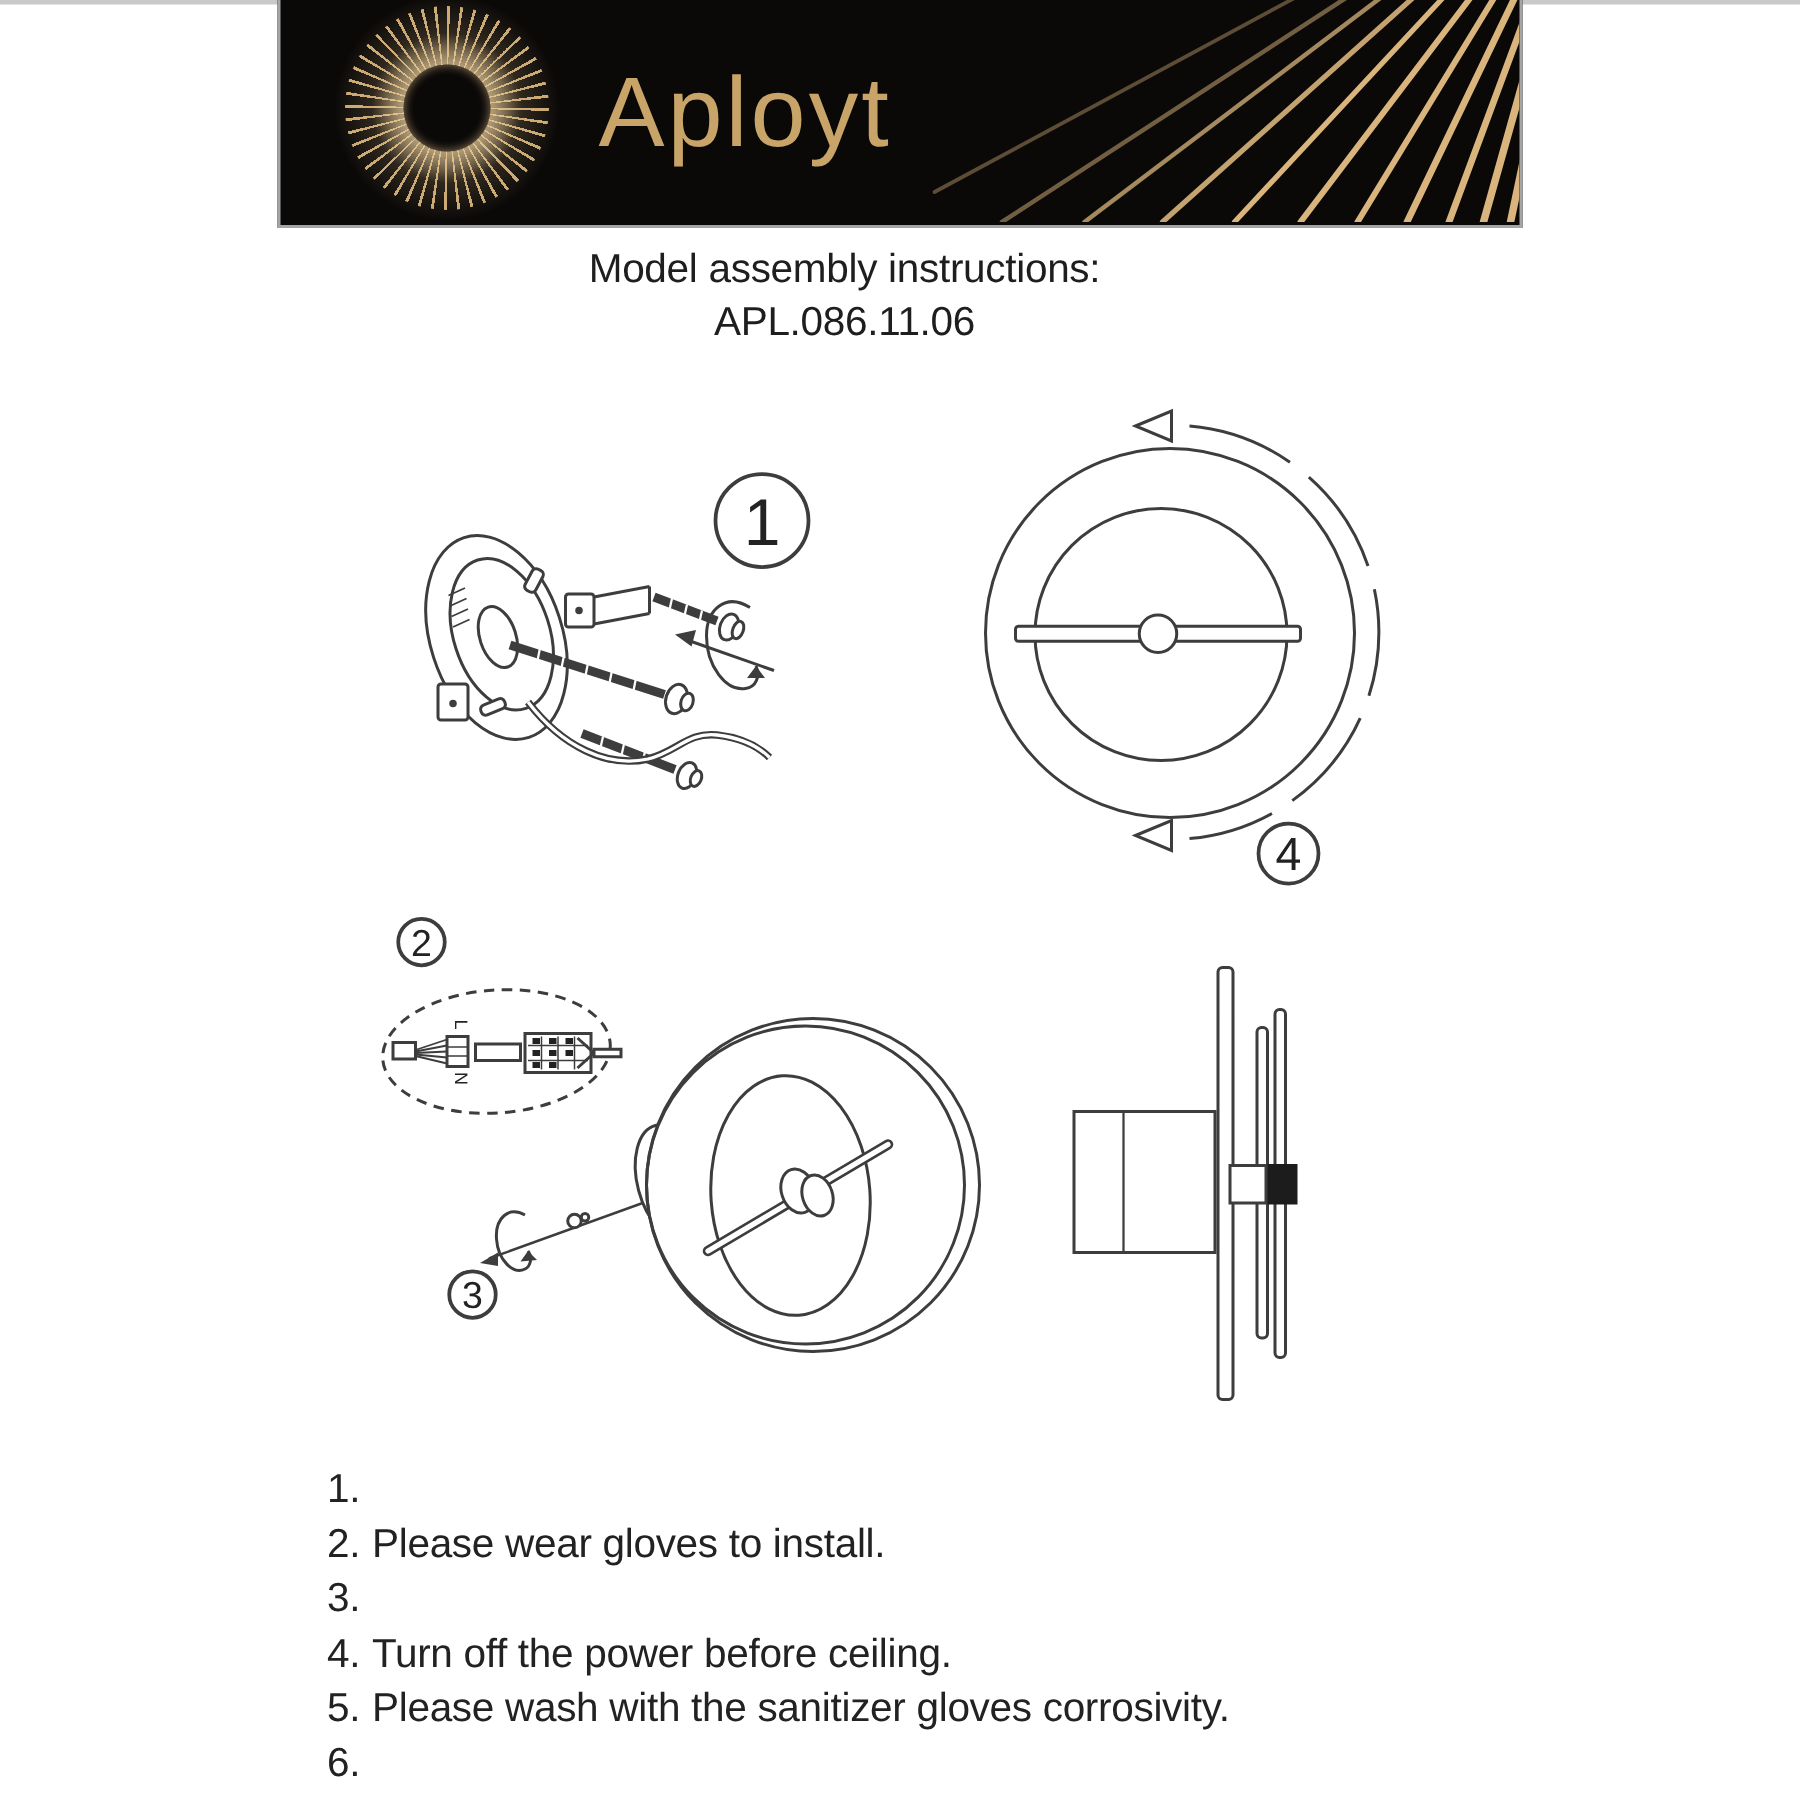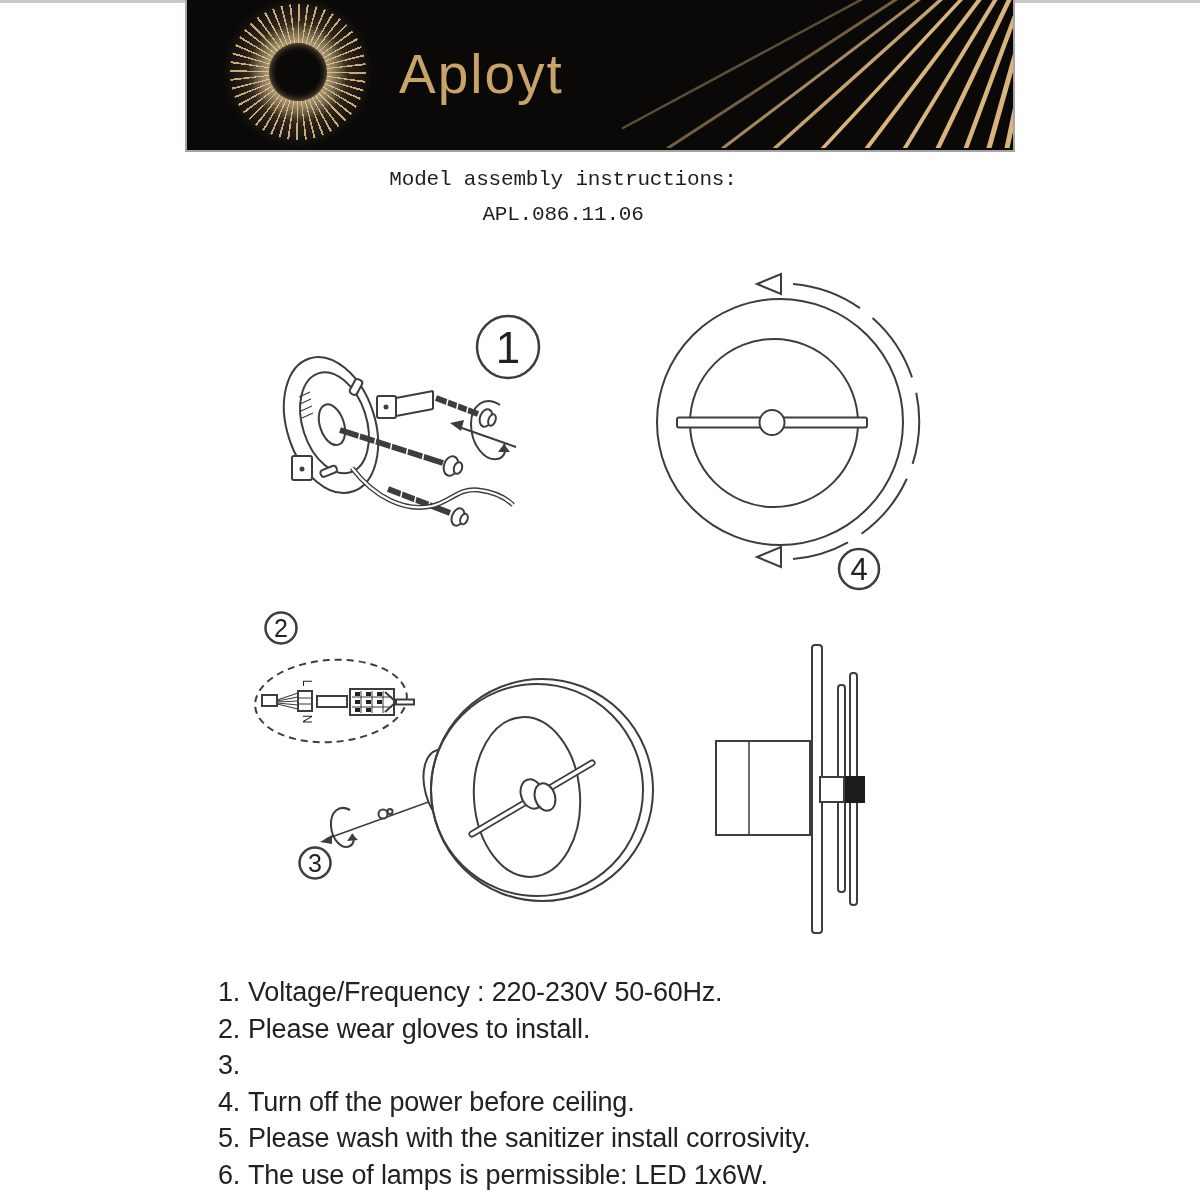--- a/index.html
+++ b/index.html
@@ -17,27 +17,27 @@
   .sunburst{position:absolute;left:43px;top:4px;width:136px;height:136px;border-radius:50%;
     background:repeating-conic-gradient(rgba(214,178,122,0.95) 0deg 1.7deg, rgba(11,9,8,0) 1.7deg 7.5deg);}
   .sunburst-glow{position:absolute;left:33px;top:-6px;width:156px;height:156px;border-radius:50%;
     background:radial-gradient(circle, rgba(236,203,148,0.55) 18%, rgba(236,203,148,0.18) 42%, rgba(236,203,148,0) 68%);}
   .sunburst-ring{position:absolute;left:43px;top:4px;width:136px;height:136px;border-radius:50%;
     background:radial-gradient(circle, rgba(0,0,0,0) 0 27%, rgba(247,220,170,0.5) 31%, rgba(247,220,170,0) 52%);}
   .sunburst-core{position:absolute;left:82px;top:43px;width:58px;height:58px;border-radius:50%;
     background:#0b0908;box-shadow:0 0 6px 1px rgba(240,205,150,0.45) inset;}
   .brand-name{
     position:absolute;left:212px;top:0;height:148px;display:flex;align-items:center;
-    color:#c9a468;font-size:55px;letter-spacing:2px;font-weight:400;
+    color:#c9a468;font-size:66px;letter-spacing:2px;font-weight:400;
   }
   .banner-rays{position:absolute;right:0;top:0;}
 
   
   .title-block{position:absolute;left:0;top:162px;width:1126px;text-align:center;color:#1e1e1e;}
-  .title-line{font-size:21px;line-height:35px;letter-spacing:-0.2px;font-family:Liberation Mono, monospace;}
+  .title-line{font-size:27px;line-height:35px;letter-spacing:-0.2px;}
 
   
   svg{position:absolute;}
   svg *{vector-effect:non-scaling-stroke;}
   .sk{stroke:#3d3d3d;fill:none;stroke-width:2;}
   .skw{stroke:#3d3d3d;fill:#ffffff;stroke-width:2;}
   .badge-circle{stroke:#3d3d3d;fill:#ffffff;stroke-width:2.5;}
   .badge-text{fill:#222;text-anchor:middle;}
 
   
@@ -248,34 +248,32 @@
   <rect class="skw" x="812" y="645" width="10" height="288" rx="3"></rect>
   <rect class="skw" x="838" y="685" width="7" height="207" rx="3" stroke-width="1.5"></rect>
   <rect class="skw" x="850" y="673" width="7" height="232" rx="3" stroke-width="1.5"></rect>
   <rect class="skw" x="820" y="777" width="24" height="25"></rect>
   <rect x="845" y="776" width="20" height="27" fill="#1c1c1c"></rect>
 </svg>
 
 <div class="instructions">
   <div class="instr-row">
     <span class="instr-num">1.</span>
-    <span class="instr-text">Voltage/Frequency : 220-230V 50-60Hz.</span>
   </div>
   <div class="instr-row">
     <span class="instr-num">2.</span>
     <span class="instr-text">Please wear gloves to install.</span>
   </div>
   <div class="instr-row">
     <span class="instr-num">3.</span>
   </div>
   <div class="instr-row">
     <span class="instr-num">4.</span>
     <span class="instr-text">Turn off the power before ceiling.</span>
   </div>
   <div class="instr-row">
     <span class="instr-num">5.</span>
-    <span class="instr-text">Please wash with the sanitizer install corrosivity.</span>
+    <span class="instr-text">Please wash with the sanitizer gloves corrosivity.</span>
   </div>
   <div class="instr-row">
     <span class="instr-num">6.</span>
-    <span class="instr-text">The use of lamps is permissible: LED 1x6W.</span>
   </div>
 </div>
 
 </body></html>

